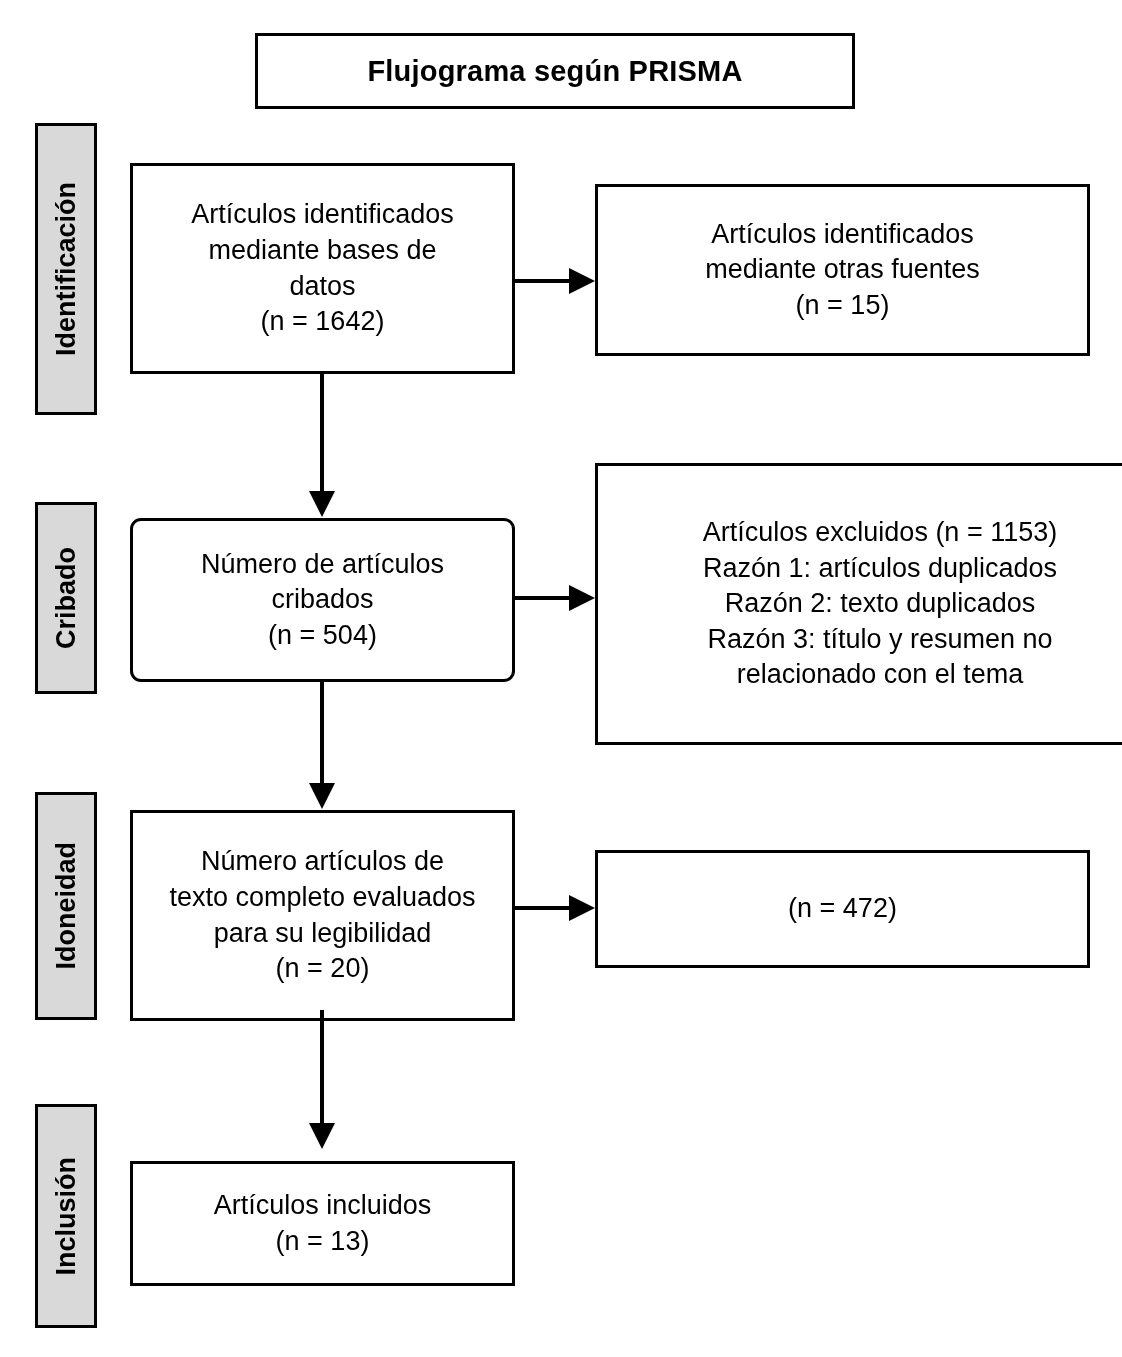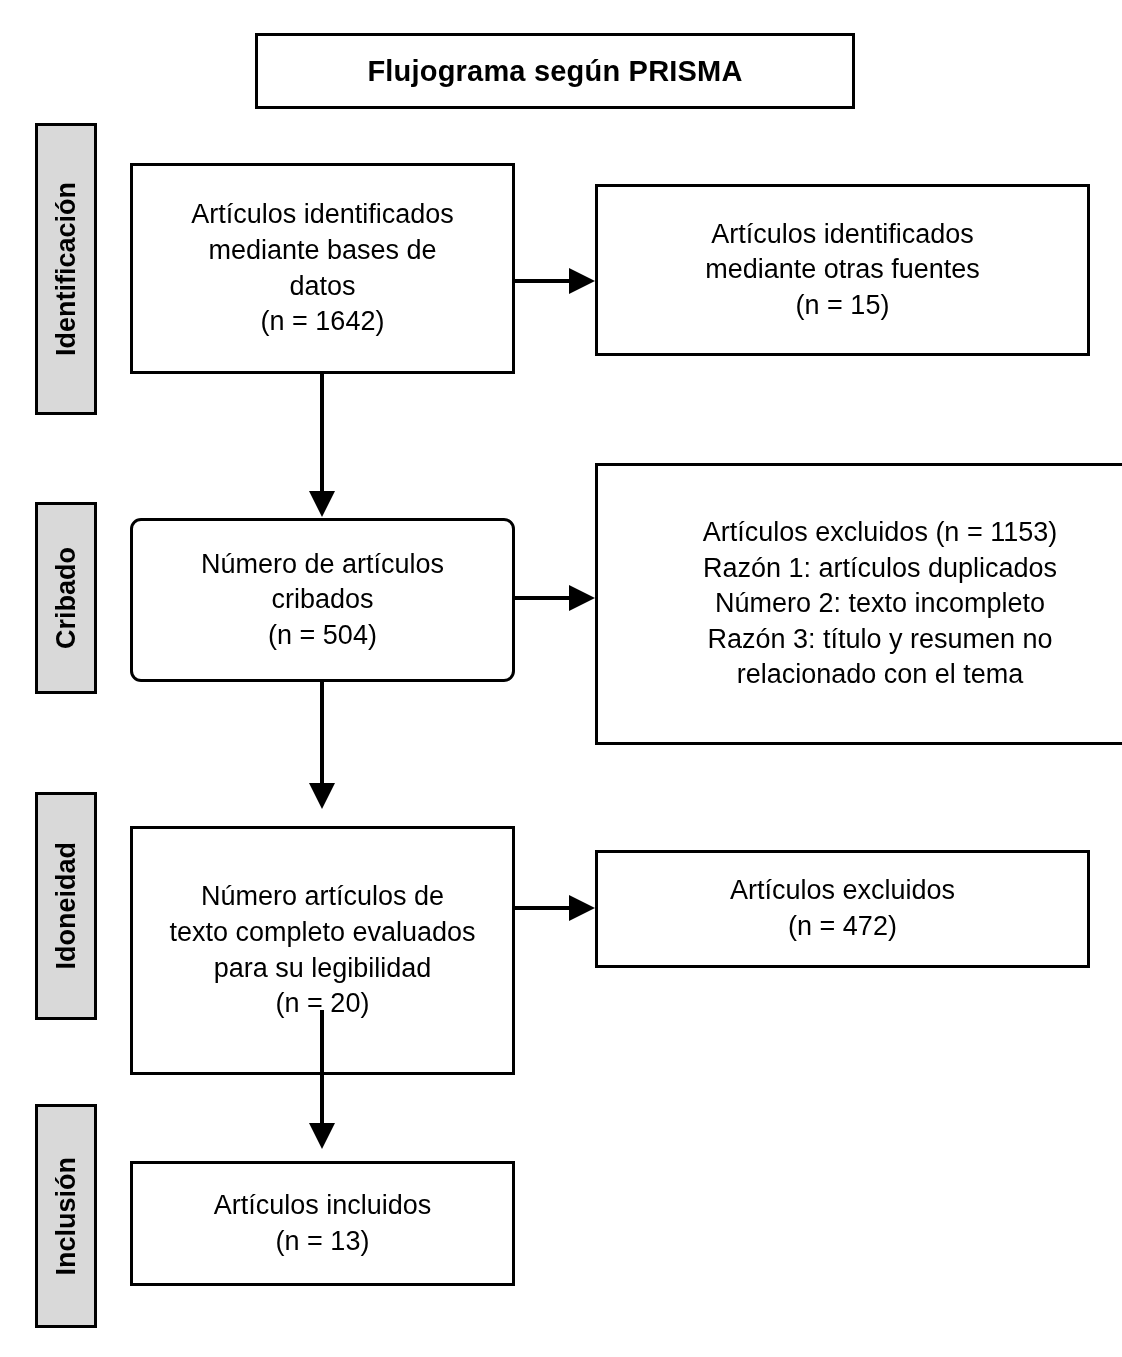--- a/index.html
+++ b/index.html
@@ -175,44 +175,43 @@
 
   <div class="fbox" style="left:130px; top:518px; width:385px; height:164px;border-radius:11px;">
     <div class="line">Número de artículos</div>
     <div class="line">cribados</div>
     <div class="line">(n = 504)</div>
   </div>
 
   <div class="fbox" style="left:595px; top:463px; width:570px; height:282px;">
     <div class="line">Artículos excluidos (n = 1153)</div>
     <div class="line">Razón 1: artículos duplicados</div>
-    <div class="line">Número 2: texto incompleto</div>
+    <div class="line">Razón 2: texto duplicados</div>
     <div class="line">Razón 3: título y resumen no</div>
     <div class="line">relacionado con el tema</div>
   </div>
 
   <div class="arrow-h" style="left:515px; top:598px; width:80px;">
     <div class="shaft" style="width:56px;"></div>
     <div class="head" style="left:54px;"></div>
   </div>
 
   <div class="arrow-v" style="left:322px; top:682px; height:128px;">
     <div class="shaft" style="height:102px;"></div>
     <div class="head" style="top:101px;"></div>
   </div>
 
-  <div class="fbox" style="left:130px; top:810px; width:385px; height:249px;margin-top:16px;">
+  <div class="fbox" style="left:130px; top:810px; width:385px; height:211px;">
     <div class="line">Número artículos de</div>
     <div class="line">texto completo evaluados</div>
     <div class="line">para su legibilidad</div>
     <div class="line">(n = 20)</div>
   </div>
 
   <div class="fbox" style="left:595px; top:850px; width:495px; height:118px;">
-    <div class="line">Artículos excluidos</div>
     <div class="line">(n = 472)</div>
   </div>
 
   <div class="arrow-h" style="left:515px; top:908px; width:80px;">
     <div class="shaft" style="width:56px;"></div>
     <div class="head" style="left:54px;"></div>
   </div>
 
   <div class="arrow-v" style="left:322px; top:1010px; height:140px;">
     <div class="shaft" style="height:114px;"></div>

